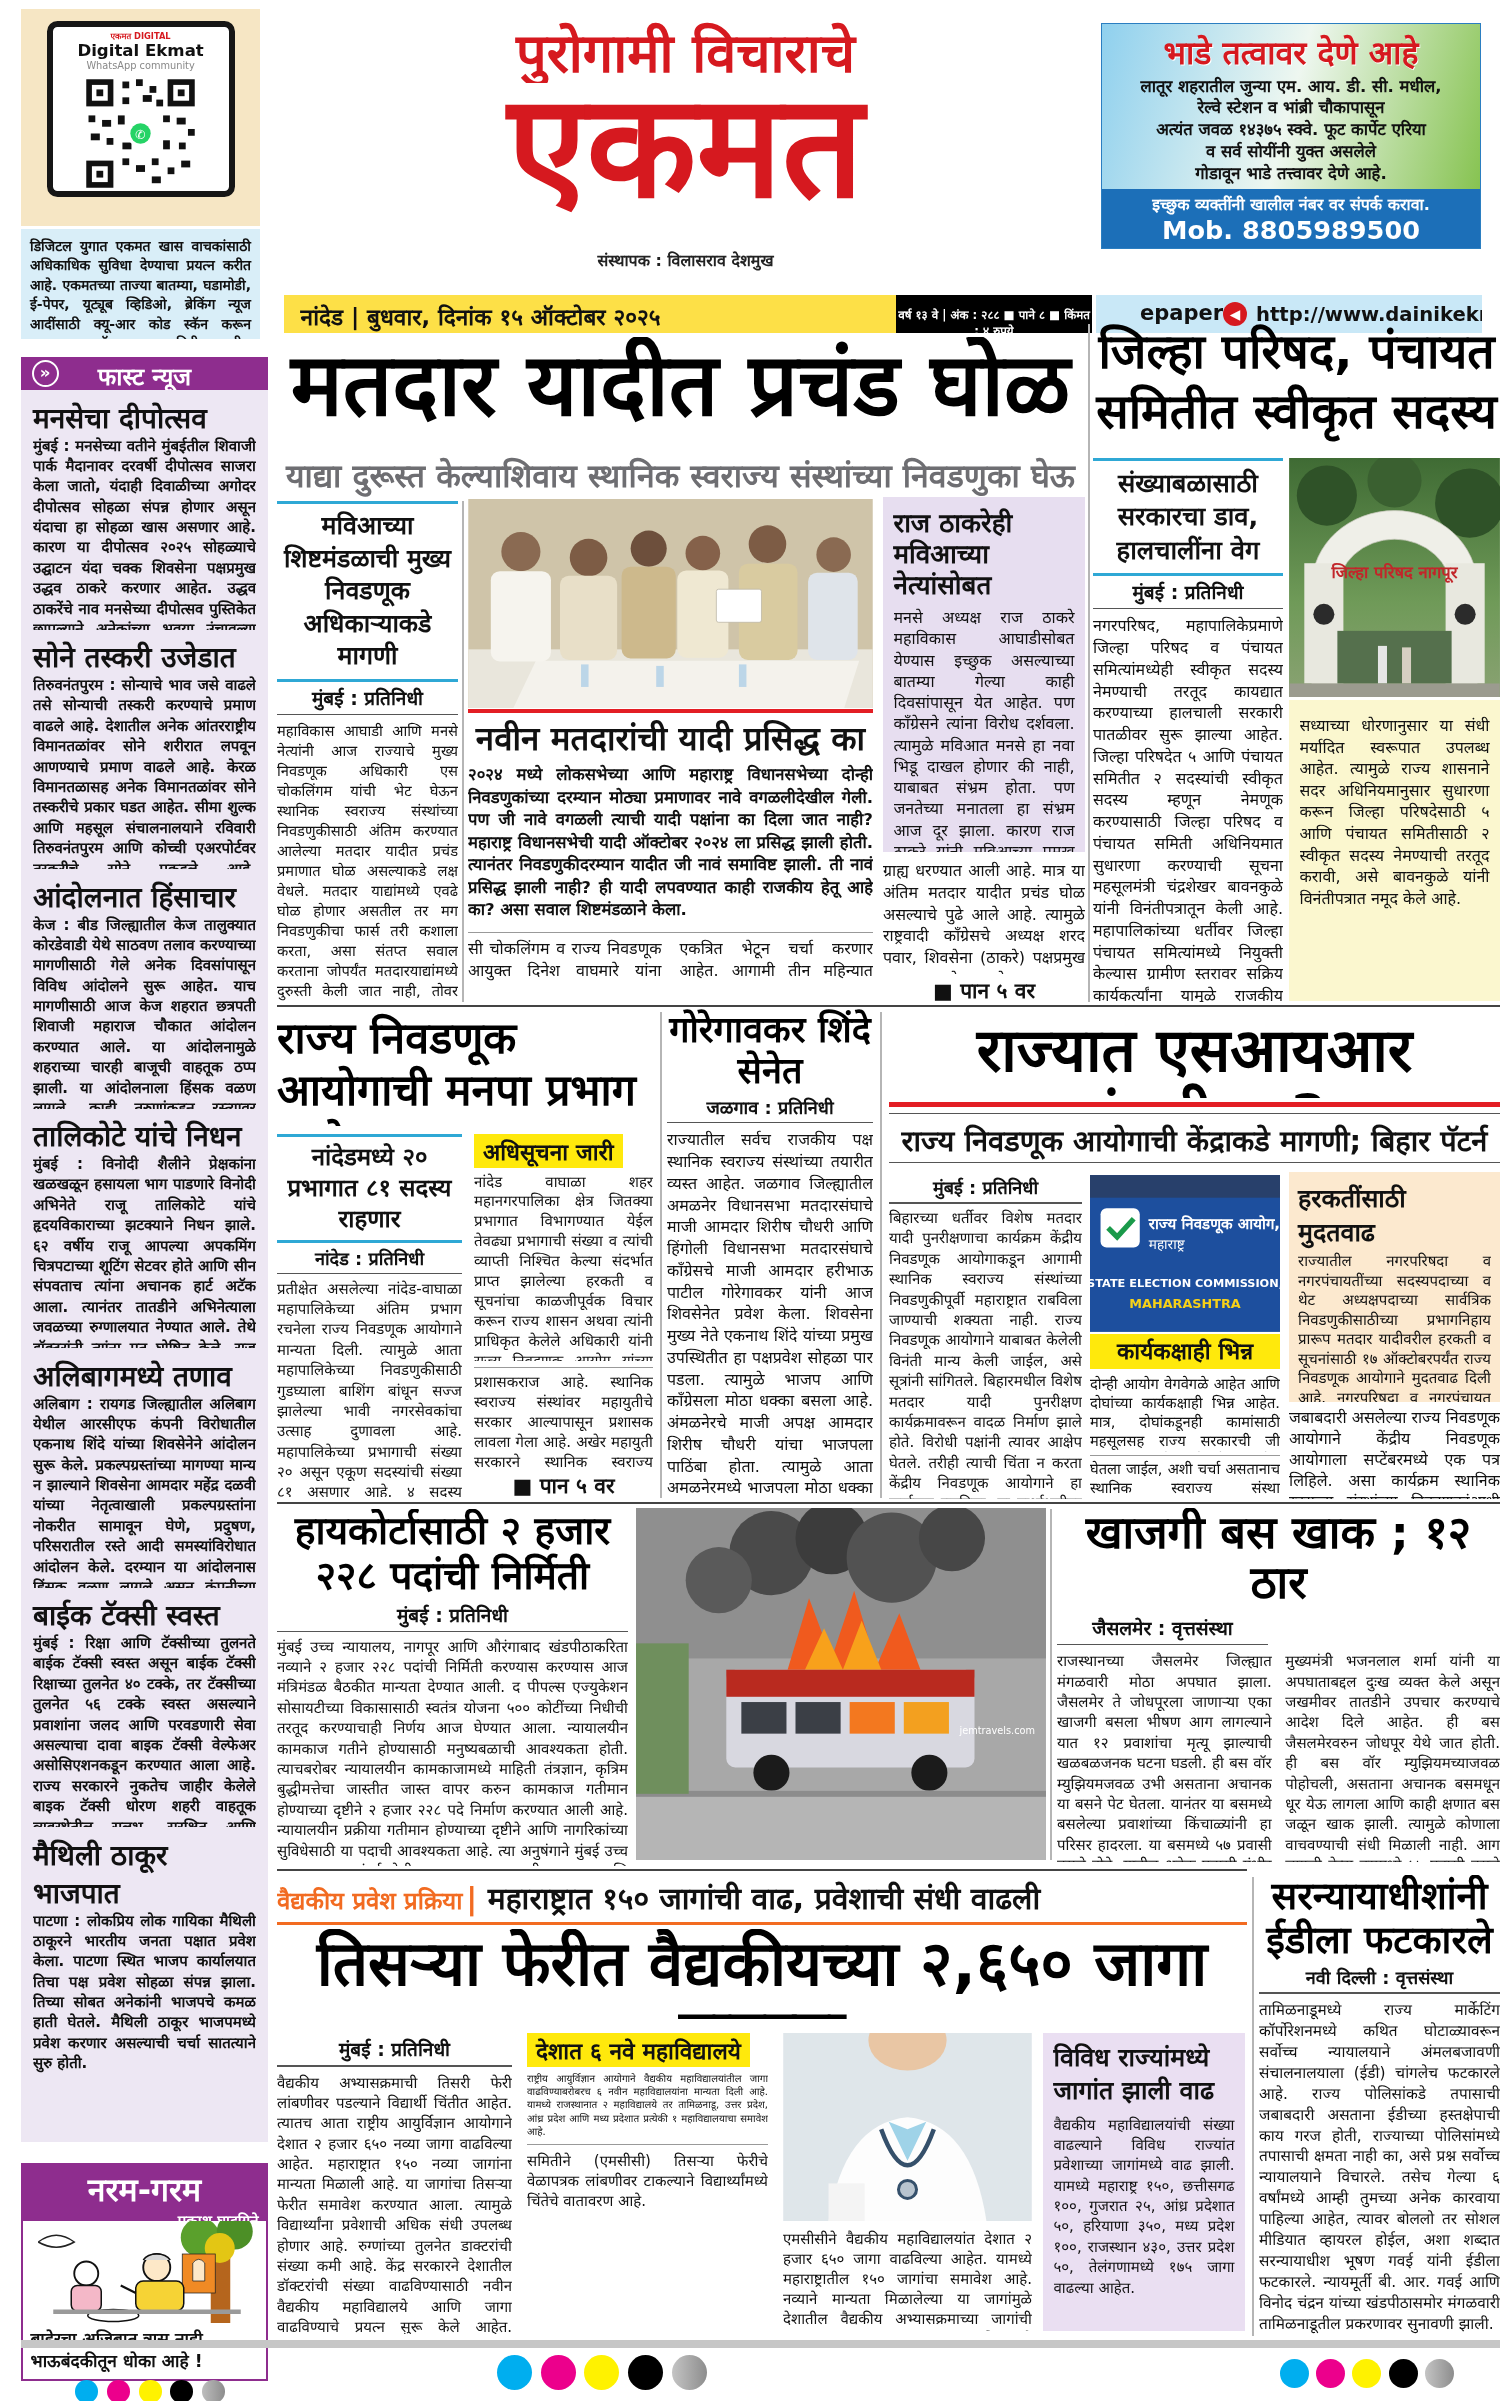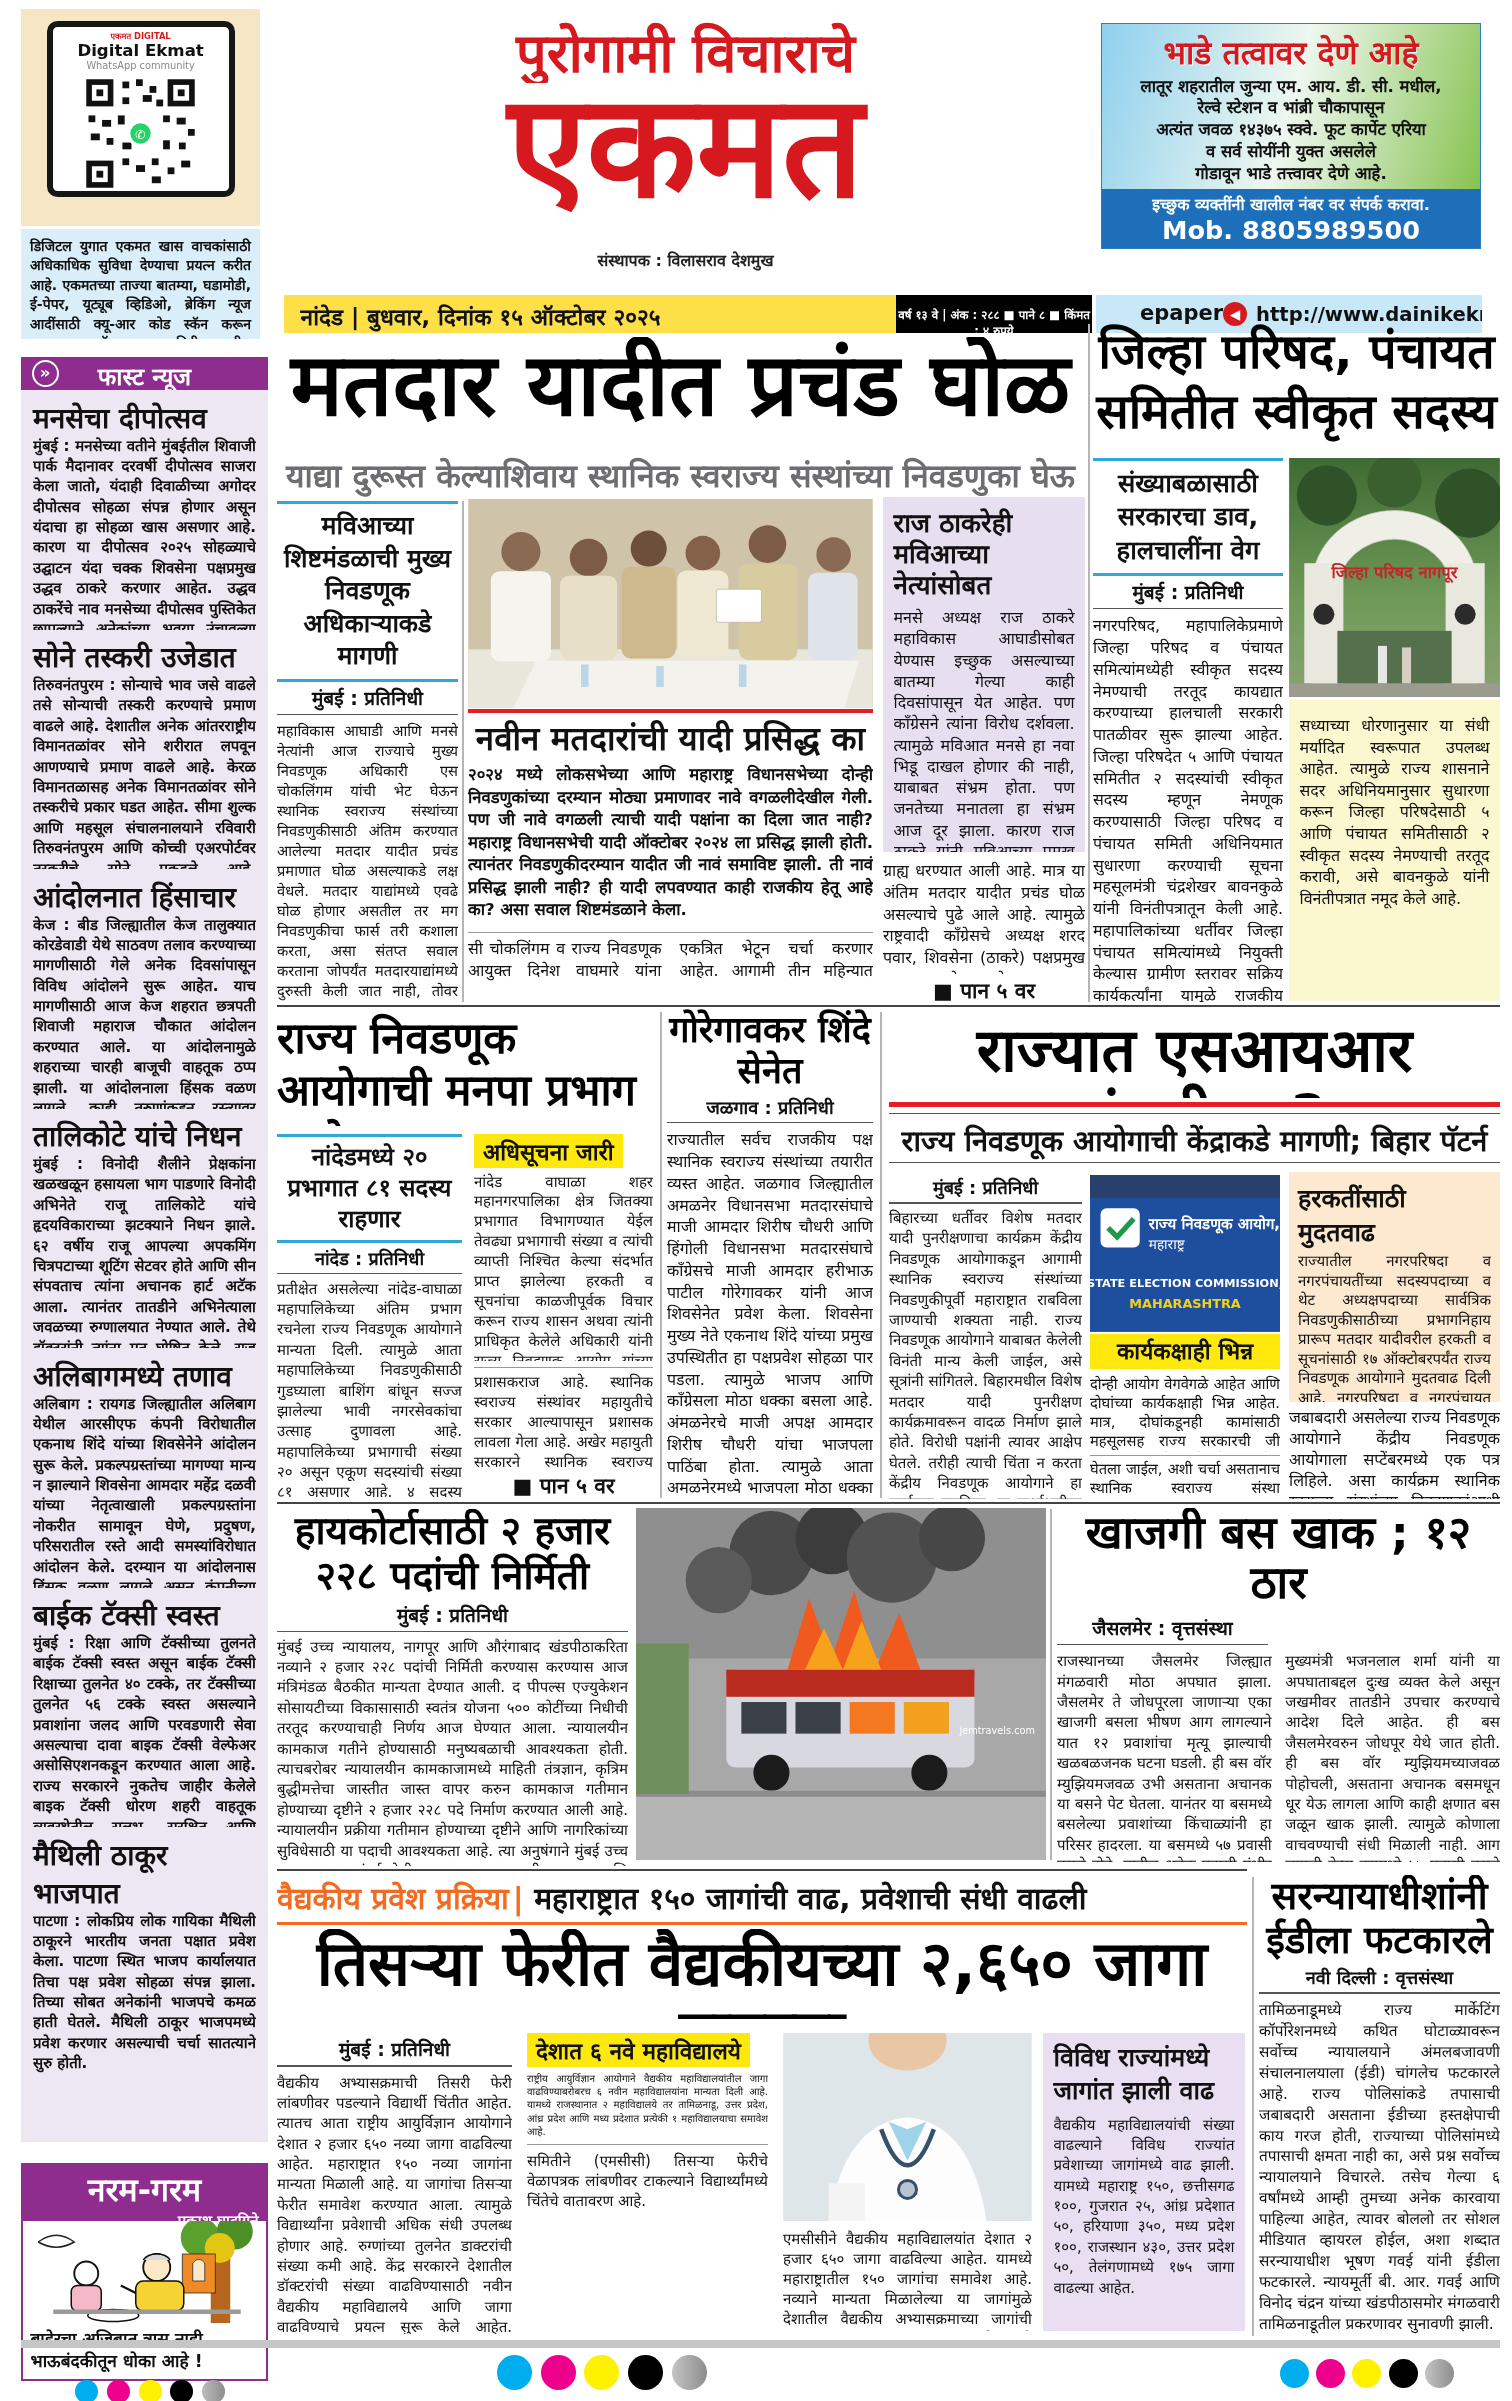--- a/index.html
+++ b/index.html
@@ -327,21 +327,21 @@
     </div>
     <div style="display:flex;gap:13.6px;margin-top:6px;">
       <div class="body-txt" style="font-size:15px;width:215px;height:249px;">राजस्थानच्या जैसलमेर जिल्ह्यात मंगळवारी मोठा अपघात झाला. जैसलमेर ते जोधपूरला जाणाऱ्या एका खाजगी बसला भीषण आग लागल्याने यात १२ प्रवाशांचा मृत्यू झाल्याची खळबळजनक घटना घडली. ही बस वॉर म्युझियमजवळ उभी असताना अचानक या बसने पेट घेतला. यानंतर या बसमध्ये बसलेल्या प्रवाशांच्या किंचाळ्यांनी हा परिसर हादरला. या बसमध्ये ५७ प्रवासी बसले होते. यातील अनेक प्रवासी गंभीर भाजल्याने त्यांची प्रकृती चितांजनक आहे. या जखमी प्रवाशांना जवाहिर रुग्णालयात दाखल करण्यात आले.</div>
       <div class="body-txt" style="font-size:15px;width:215px;height:249px;">मुख्यमंत्री भजनलाल शर्मा यांनी या अपघाताबद्दल दुःख व्यक्त केले असून जखमीवर तातडीने उपचार करण्याचे आदेश दिले आहेत. ही बस जैसलमेरवरुन जोधपूर येथे जात होती. ही बस वॉर म्युझियमच्याजवळ पोहोचली, असताना अचानक बसमधून धूर येऊ लागला आणि काही क्षणात बस जळून खाक झाली. त्यामुळे कोणाला वाचवण्याची संधी मिळाली नाही. आग लागली तेव्हा बसमध्ये ५७ प्रवासी बसले होते. आग लागल्यानंतर काही प्रवासी खिडक्या आणि दरवाज्यातून बाहेर आले. परंतु काही प्रवासी अडकले आणि आगीच्या तावडीत सापडले. त्यामुळे मोठी हानी झाली.</div>
     </div>
   </div>
 
   <div class="ab" style="left:277px;top:1869px;width:970px;height:1.5px;background:#444;"></div>
 
   <div class="ab" style="left:277px;top:1877px;width:970px;height:44px;">
-    <span class="b" style="font-size:30px;color:#f26b21;">वैद्यकीय प्रवेश प्रक्रिया</span>
+    <span class="b" style="font-size:24px;color:#f26b21;">वैद्यकीय प्रवेश प्रक्रिया</span>
     <span class="b" style="font-size:30px;color:#f26b21;"> | </span>
     <span class="b" style="font-size:30px;">महाराष्ट्रात १५० जागांची वाढ, प्रवेशाची संधी वाढली</span>
   </div>
   <div class="ab" style="left:277px;top:1922px;width:970px;height:3px;background:#f26b21;"></div>
   <div class="ab ctr headline" style="left:277px;top:1929px;width:970px;height:90px;font-size:62px;">तिसऱ्या फेरीत वैद्यकीयच्या २,६५० जागा वाढल्या</div>
 
   <div class="ab" style="left:277px;top:2033px;width:235px;height:301px;">
     <div class="byline">मुंबई : प्रतिनिधी</div>
     <div class="rule-gray"></div>
     <div class="body-txt" style="font-size:15px;margin-top:6px;height:249px;">वैद्यकीय अभ्यासक्रमाची तिसरी फेरी लांबणीवर पडल्याने विद्यार्थी चिंतीत आहेत. त्यातच आता राष्ट्रीय आयुर्विज्ञान आयोगाने देशात २ हजार ६५० नव्या जागा वाढविल्या आहेत. महाराष्ट्रात १५० नव्या जागांना मान्यता मिळाली आहे. या जागांचा तिसऱ्या फेरीत समावेश करण्यात आला. त्यामुळे विद्यार्थ्यांना प्रवेशाची अधिक संधी उपलब्ध होणार आहे. रुग्णांच्या तुलनेत डाक्टरांची संख्या कमी आहे. केंद्र सरकारने देशातील डॉक्टरांची संख्या वाढविण्यासाठी नवीन वैद्यकीय महाविद्यालये आणि जागा वाढविण्याचे प्रयत्न सुरू केले आहेत. त्याचाच एक भाग म्हणून राष्ट्रीय आयुर्विज्ञान आयोग दरवर्षी वैद्यकीय महाविद्यालयांसह नवीन जागांना मान्यता देत आहे.</div>

